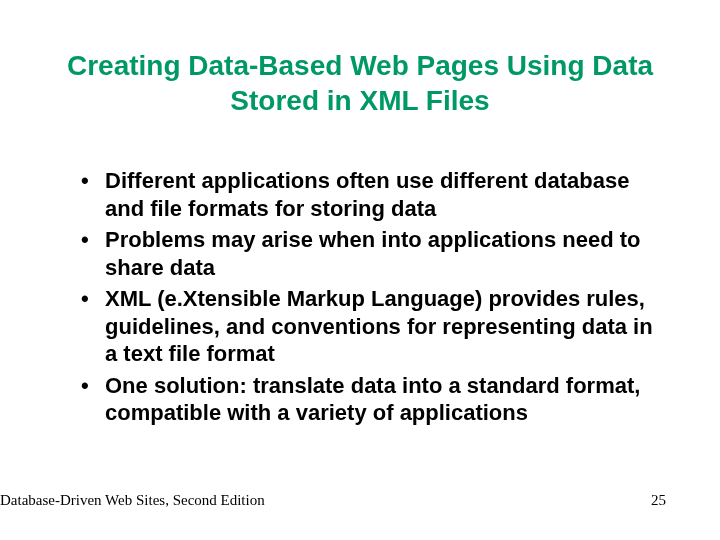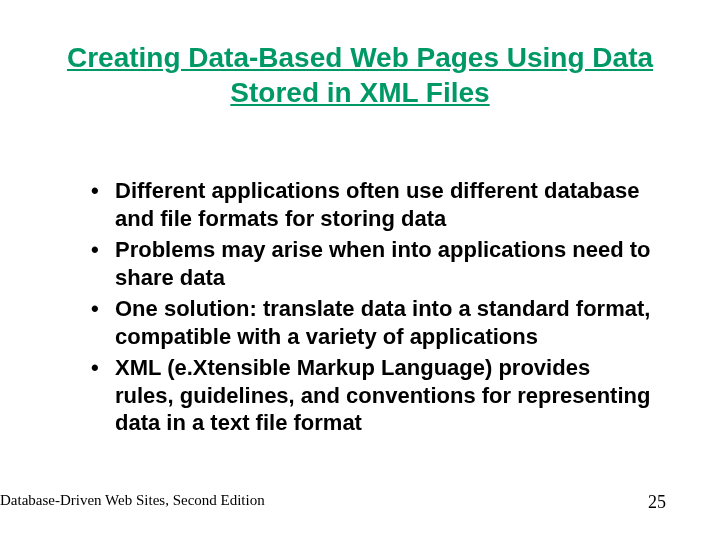--- a/index.html
+++ b/index.html
@@ -12,43 +12,42 @@
     overflow: hidden;
   }
   .slide {
     position: relative;
     width: 720px;
     height: 540px;
     box-sizing: border-box;
   }
   .title {
     position: absolute;
-    top: 40px;
+    top: 48px;
     left: 54px;
     right: 54px;
     text-align: center;
     font-weight: bold;
     font-size: 28px;
     line-height: 1.25;
     color: #009966;
-    text-decoration: underline;
   }
   .body {
     position: absolute;
     top: 160px;
     left: 70px;
     right: 50px;
     font-weight: bold;
     font-size: 22px;
     line-height: 1.25;
     color: #000000;
   }
   ul.bullets {
     list-style: none;
-    margin: 17px;
+    margin: 7px;
     padding: 0;
   }
   ul.bullets li {
     position: relative;
     padding-left: 28px;
     margin-bottom: 4px;
   }
   ul.bullets li::before {
     content: "•";
     position: absolute;
@@ -70,37 +69,37 @@
     width: 720px;
     text-align: left;
     font-family: "Times New Roman", Times, serif;
     font-size: 15px;
     color: #000000;
   }
   .footer-right {
     position: absolute;
     right: 54px;
     font-family: "Times New Roman", Times, serif;
-    font-size: 18px;
+    font-size: 15px;
     color: #000000;
   }
 </style>
 </head>
 <body>
 
 <div class="slide">
 
   <div class="title">Creating Data-Based Web Pages Using Data Stored in XML Files</div>
 
   <div class="body">
     <ul class="bullets">
       <li>Different applications often use different database and file formats for storing data</li>
       <li>Problems may arise when into applications need to share data</li>
+      <li>XML (e.Xtensible Markup Language) provides rules, guidelines, and conventions for representing data in a text file format</li>
       <li>One solution: translate data into a standard format, compatible with a variety of applications</li>
-      <li>XML (e.Xtensible Markup Language) provides rules, guidelines, and conventions for representing data in a text file format</li>
     </ul>
   </div>
 
   <div class="footer">
     <div class="footer-center">Database-Driven Web Sites, Second Edition</div>
     <div class="footer-right">25</div>
   </div>
 
 </div>
 

